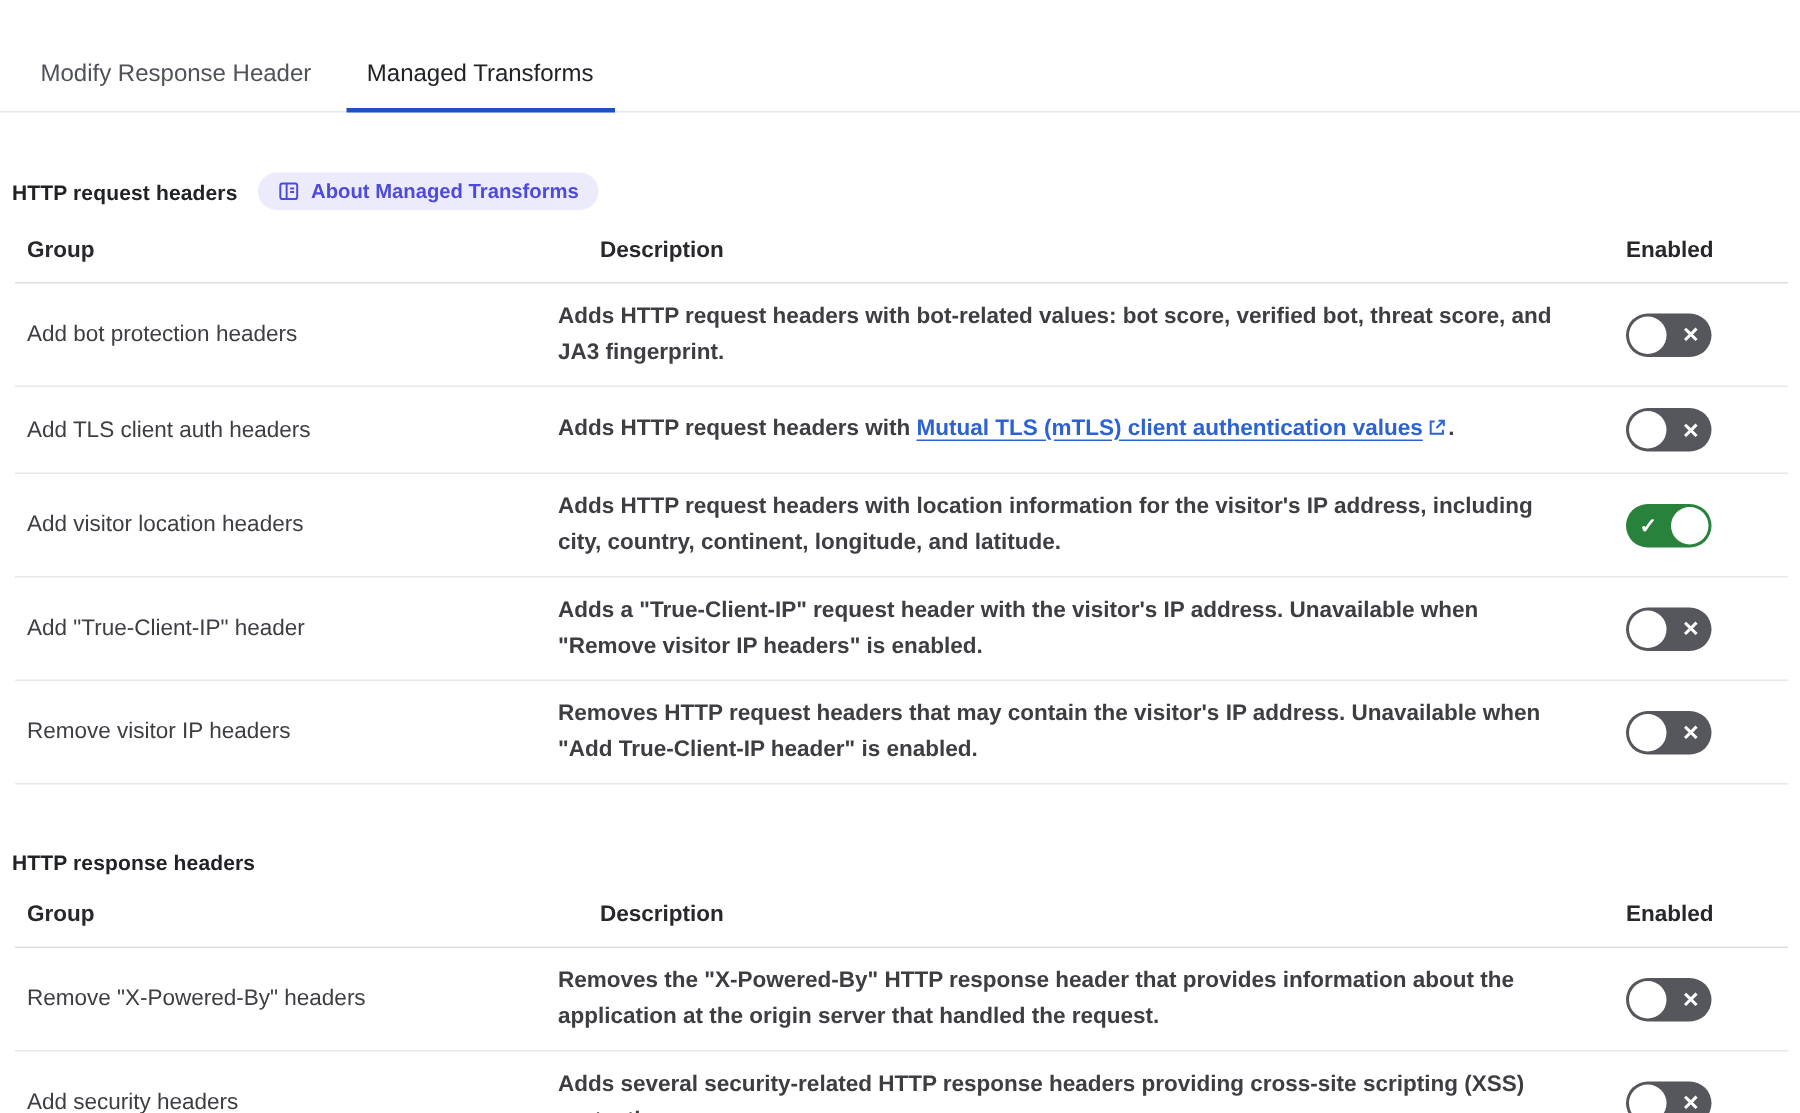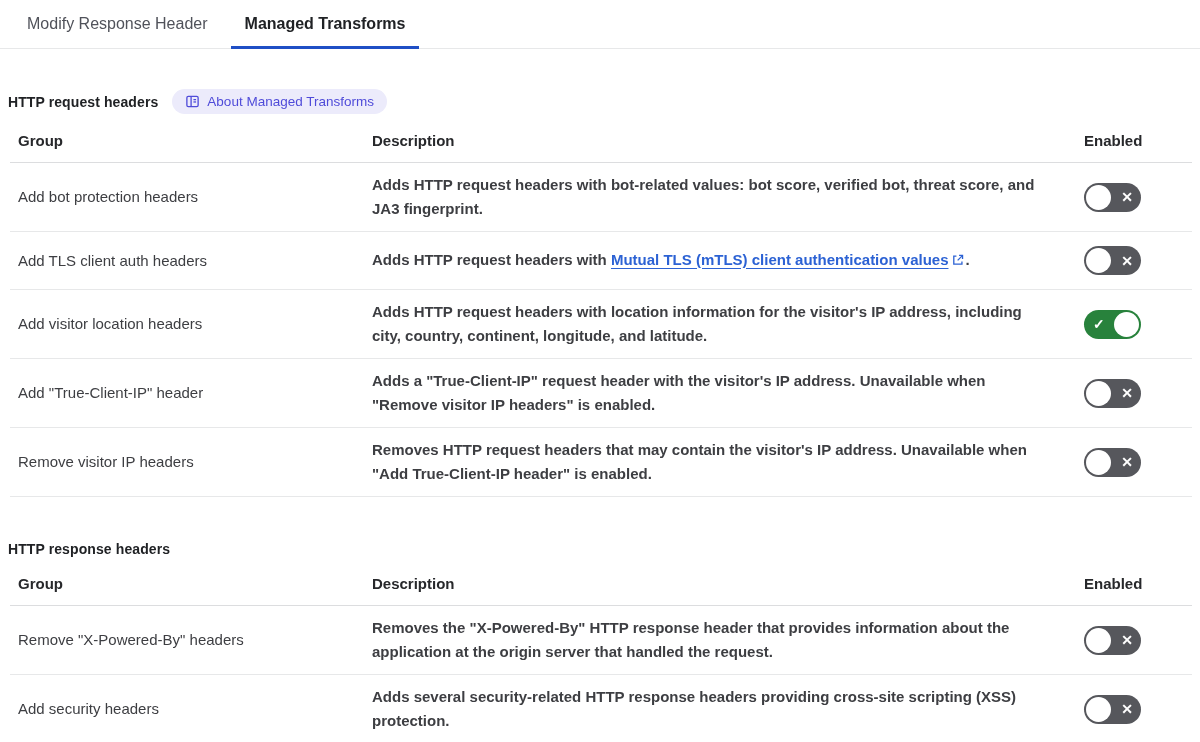--- a/index.html
+++ b/index.html
@@ -15,34 +15,34 @@
     --text-body:#3d3e42;
     --text-tab:#50525a;
   }
   *{box-sizing:border-box;margin:0;padding:0;}
   html,body{width:1200px;height:742px;overflow:hidden;background:#fff;
     font-family:"Liberation Sans","DejaVu Sans",sans-serif;color:var(--text-body);}
   
   .tabbar{display:flex;align-items:flex-end;padding-left:13px;border-bottom:1px solid var(--border-light);column-gap:9px;}
   .tab{background:none;border:none;cursor:pointer;font-family:inherit;
     font-size:16px;color:var(--text-tab);padding:15px 14px 15px;position:relative;white-space:nowrap;}
-  .tab.active{color:var(--text-dark);font-weight:700;}
+  .tab.active{color:var(--text-dark);font-weight:400;margin-top:26px;}
   .tab.active::after{content:"";position:absolute;left:0;right:0;bottom:-1px;height:3px;background:var(--accent-blue);}
   
   .section-head{display:flex;align-items:center;margin:40px 0 10px 8px;gap:14px;}
   .section-head.second{margin-top:44px;text-align:center;}
   h2{font-size:14px;font-weight:700;color:var(--text-dark);letter-spacing:.1px;}
   .badge{display:inline-flex;align-items:center;gap:7px;background:var(--badge-bg);color:var(--badge-text);
-    border:none;cursor:pointer;font-family:inherit;font-size:13.5px;padding:5px 13px;border-radius:14px;}
+    border:none;cursor:pointer;font-family:inherit;font-size:13.5px;padding:5px 13px;border-radius:14px;font-weight:bold;}
   .badge svg{display:block;}
   
   .table{margin-left:10px;width:1182px;}
   .trow{display:grid;grid-template-columns:362px 1fr 108px;align-items:center;
     min-height:58px;border-bottom:1px solid var(--border-light);}
-  .trow.head{min-height:0;border-bottom:1px solid var(--border-header);}
+  .trow.head{min-height:0;border-bottom:1px solid var(--border-header);gap:28px;}
   .cell{font-size:15px;line-height:24px;padding:10px 0;}
   .cell.group{padding-left:8px;padding-right:20px;}
   .cell.desc{padding-right:30px;font-weight:bold;}
   .head .cell{font-weight:700;color:#27282b;padding:8px 0 12px;line-height:18px;}
   .head .cell.group{padding-left:8px;}
   .toggle-cell{display:flex;justify-content:flex-start;}
   
   a.desc-link{color:var(--link-blue);text-decoration:underline;text-underline-offset:3px;cursor:pointer;}
   .ext-icon{display:inline-block;vertical-align:-2px;margin-left:3px;color:var(--link-blue);}
   

